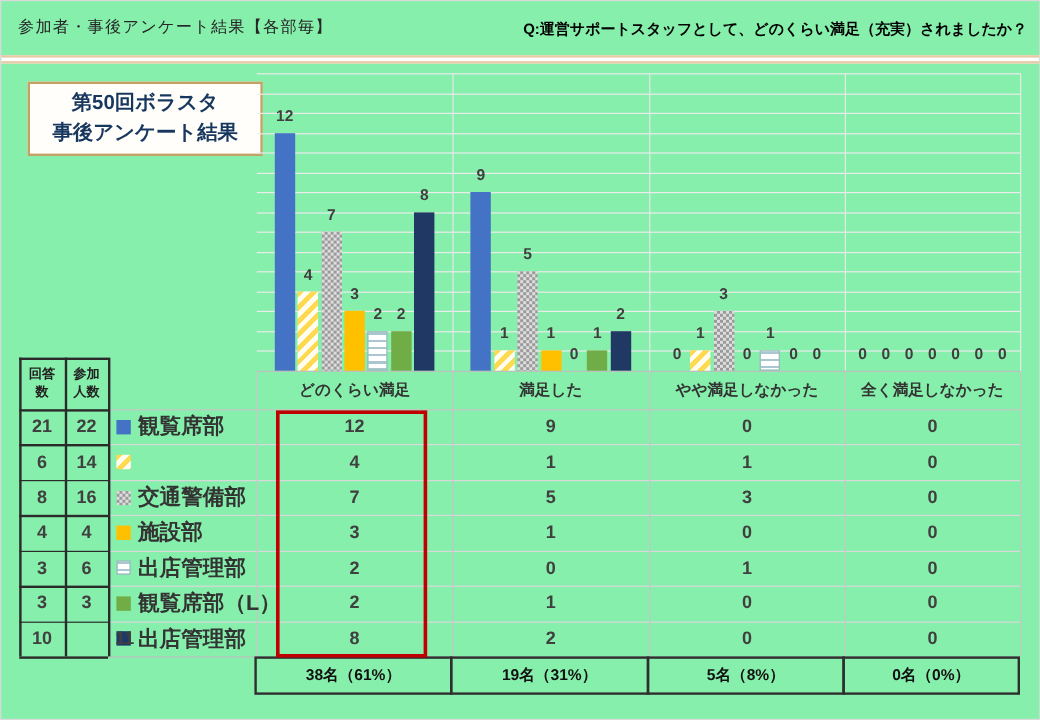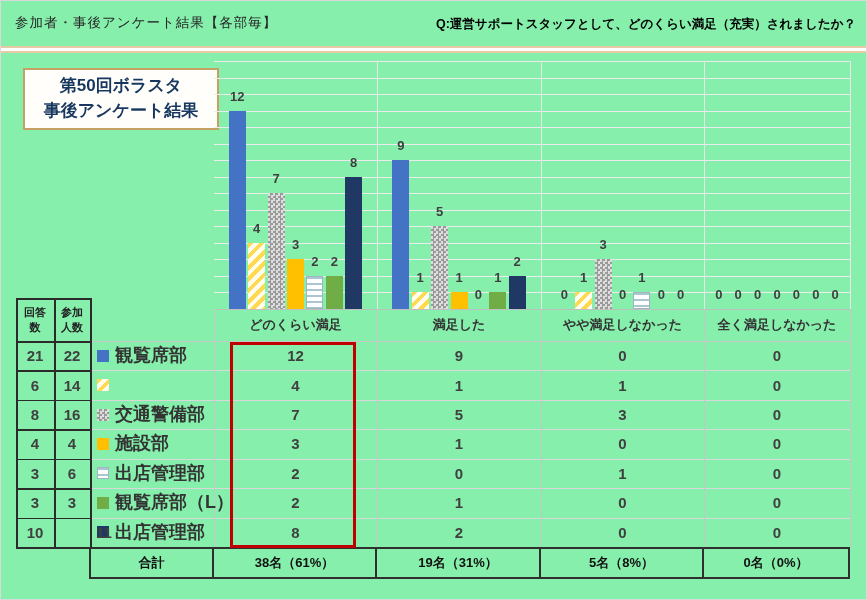--- a/index.html
+++ b/index.html
@@ -189,19 +189,18 @@
     <div class="cellv" style="left: 15px; top: 398.857px; width: 38px; height: 29.4286px;">8</div>
     <div class="cellv" style="left: 53px; top: 398.857px; width: 36px; height: 29.4286px;">16</div>
     <div class="cellv" style="left: 15px; top: 428.286px; width: 38px; height: 29.4286px;">4</div>
     <div class="cellv" style="left: 53px; top: 428.286px; width: 36px; height: 29.4286px;">4</div>
     <div class="cellv" style="left: 15px; top: 457.714px; width: 38px; height: 29.4286px;">3</div>
     <div class="cellv" style="left: 53px; top: 457.714px; width: 36px; height: 29.4286px;">6</div>
     <div class="cellv" style="left: 15px; top: 487.143px; width: 38px; height: 29.4286px;">3</div>
     <div class="cellv" style="left: 53px; top: 487.143px; width: 36px; height: 29.4286px;">3</div>
     <div class="cellv" style="left: 15px; top: 516.571px; width: 38px; height: 29.4286px;">10</div>
     <div class="cellv" style="left: 53px; top: 516.571px; width: 36px; height: 29.4286px; margin-left: 32px;">11</div>
-    <div class="total-cell" style="left: 88px; top: 546px; width: 125px; height: 32px;">合計</div>
     <div class="total-cell" style="left: 211px; top: 546px; width: 165px; height: 32px;">38名（61%）</div>
     <div class="total-cell" style="left: 374px; top: 546px; width: 166px; height: 32px;">19名（31%）</div>
     <div class="total-cell" style="left: 538px; top: 546px; width: 165px; height: 32px;">5名（8%）</div>
     <div class="total-cell" style="left: 701px; top: 546px; width: 148px; height: 32px;">0名（0%）</div>
     <div class="red-box" style="left: 229px; top: 341px; width: 126px; height: 206px; border-color: rgb(192, 0, 0);"></div>
   </div>
 
 </body></html>

